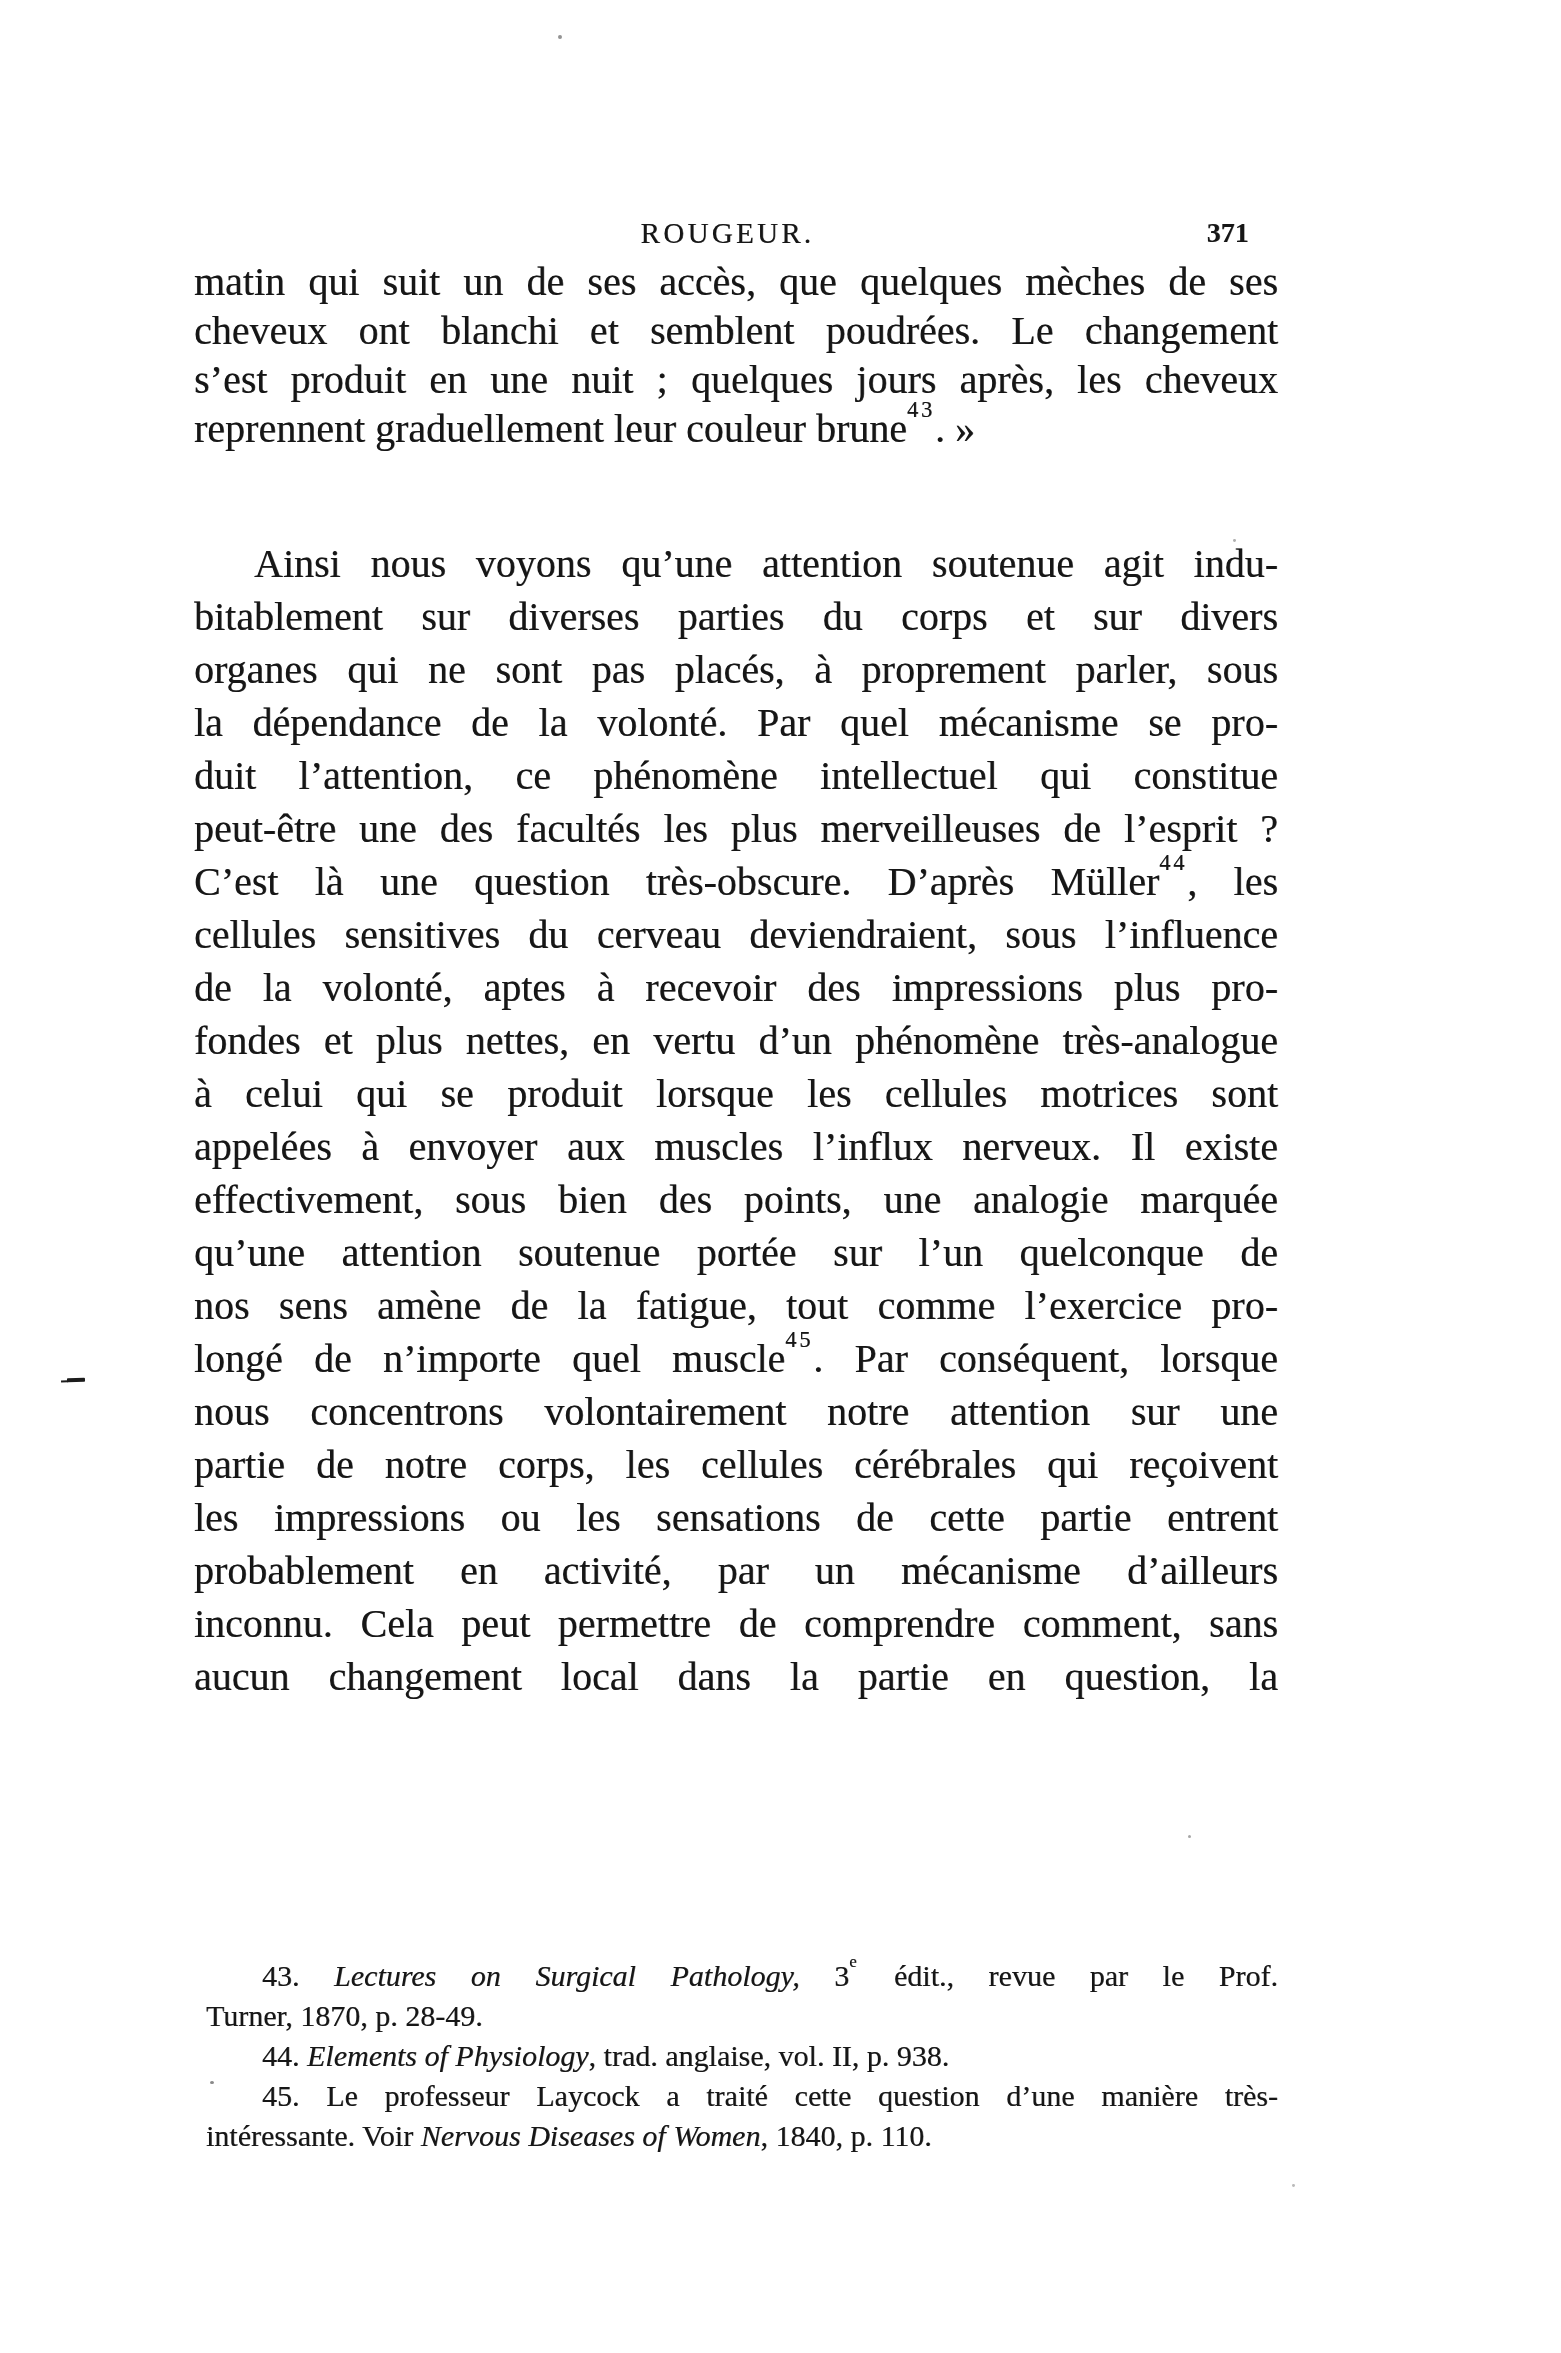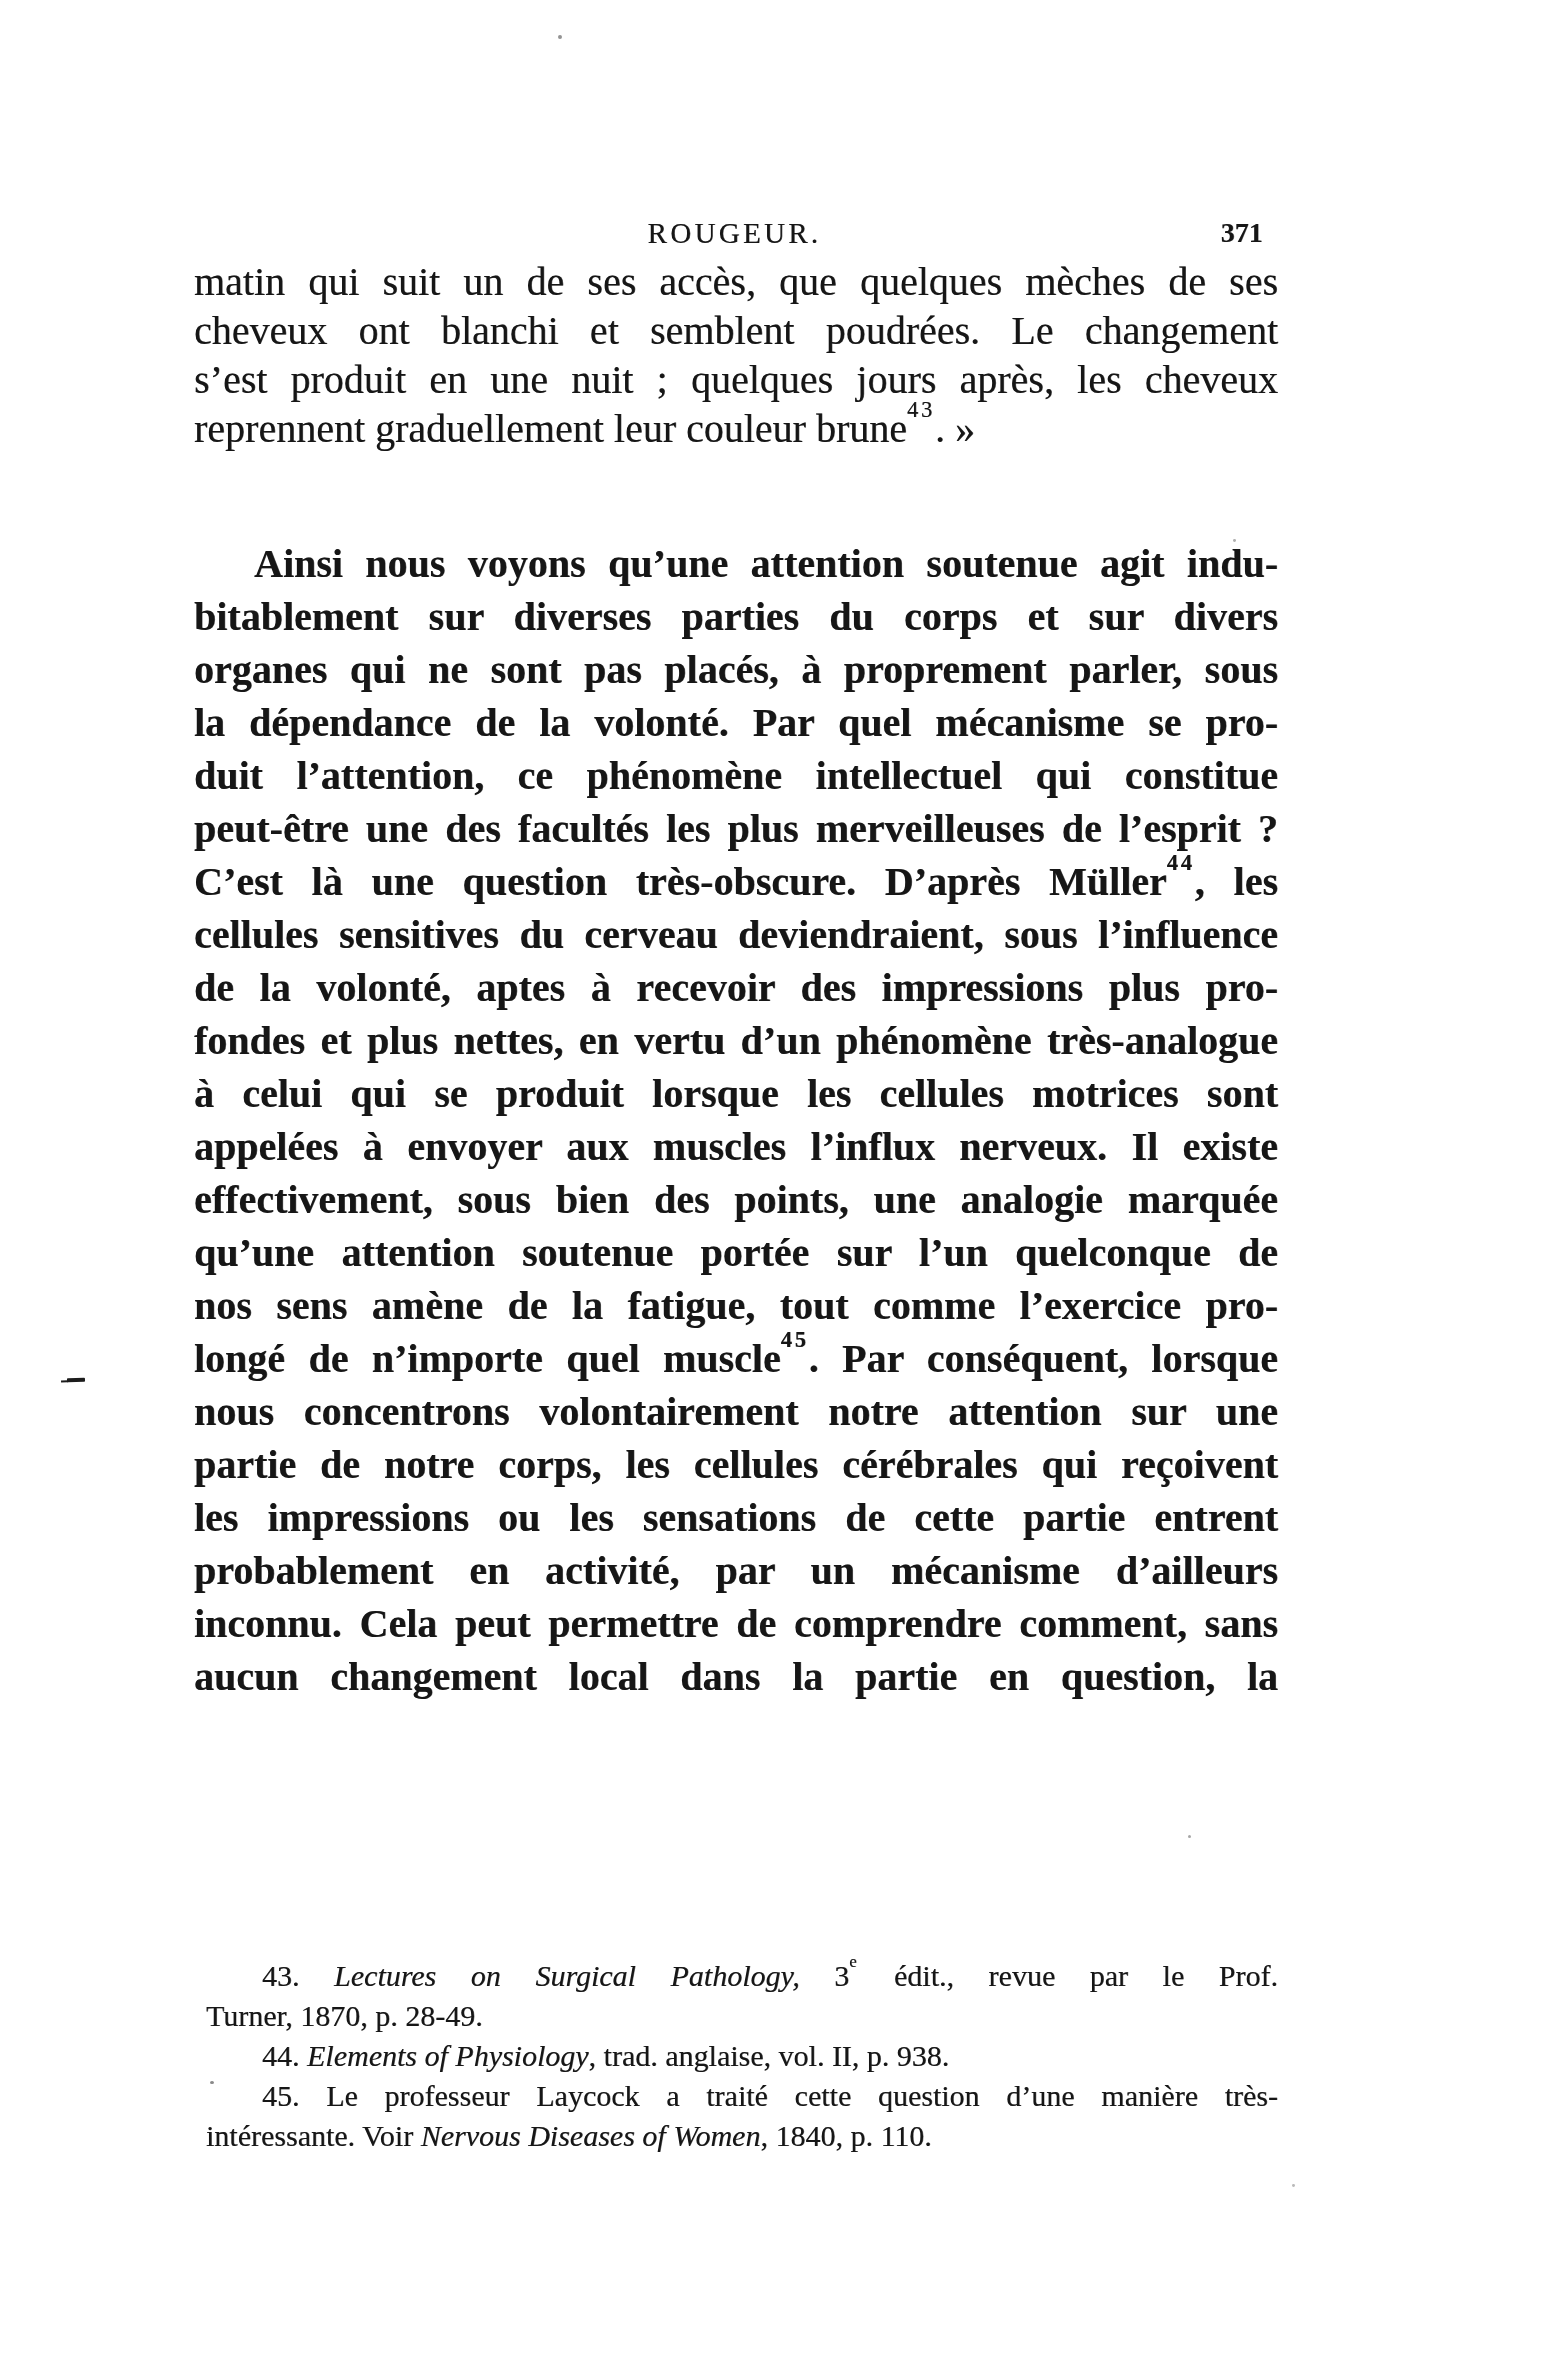--- a/index.html
+++ b/index.html
@@ -8,38 +8,38 @@
     width:1562px;height:2508px;
     background:var(--paper,#ffffff);
     overflow:hidden;
     font-family:"Liberation Serif","DejaVu Serif",serif;
     color:var(--ink,#161616);
   }
   .column{
     position:absolute;left:194px;top:0;width:1084px;height:100%;
   }
   
-  .header-row{position:absolute;top:217px;left:0;right:3px;height:38px;}
+  .header-row{position:absolute;top:217px;left:0;right:17px;height:38px;}
   .running-title{
     position:absolute;left:50%;transform:translateX(-50%);
     font-size:29px;letter-spacing:3.3px;white-space:nowrap;
     text-shadow:0.5px 0 0 rgba(0,0,0,.55);
   }
   .page-number{
     position:absolute;right:12.2px;top:0;font-size:28px;font-weight:700;
     text-shadow:0.5px 0 0 rgba(0,0,0,.4);
   }
   
   #body-text{position:absolute;left:0;right:0;top:0;font-size:40px;
     text-shadow:0.5px 0 0 rgba(0,0,0,.55);}
   .para{position:absolute;left:0;right:0;}
   .para-0{top:257px;}
   .para-0 .line{line-height:49px;height:49px;}
   .para-1{top:537px;}
-  .para-1 .line{line-height:53px;height:53px;font-weight:bold;}
+  .para-1 .line{line-height:53px;height:53px;}
   .line{text-align:justify;text-align-last:justify;white-space:nowrap;}
   .line.noj{text-align:left;text-align-last:left;}
   .para.indent .line.first{text-indent:60px;}
   sup{position:relative;top:-0.48em;font-size:56%;letter-spacing:2.8px;line-height:0;}
   .it{font-style:italic;}
   
   #footnotes{position:absolute;left:0;right:0;top:1956px;font-size:30px;
     text-shadow:0.5px 0 0 rgba(0,0,0,.5);margin-left:12px;}
   .fn .line{line-height:40px;height:40px;}
   .fn .line.first{text-indent:56px;}

